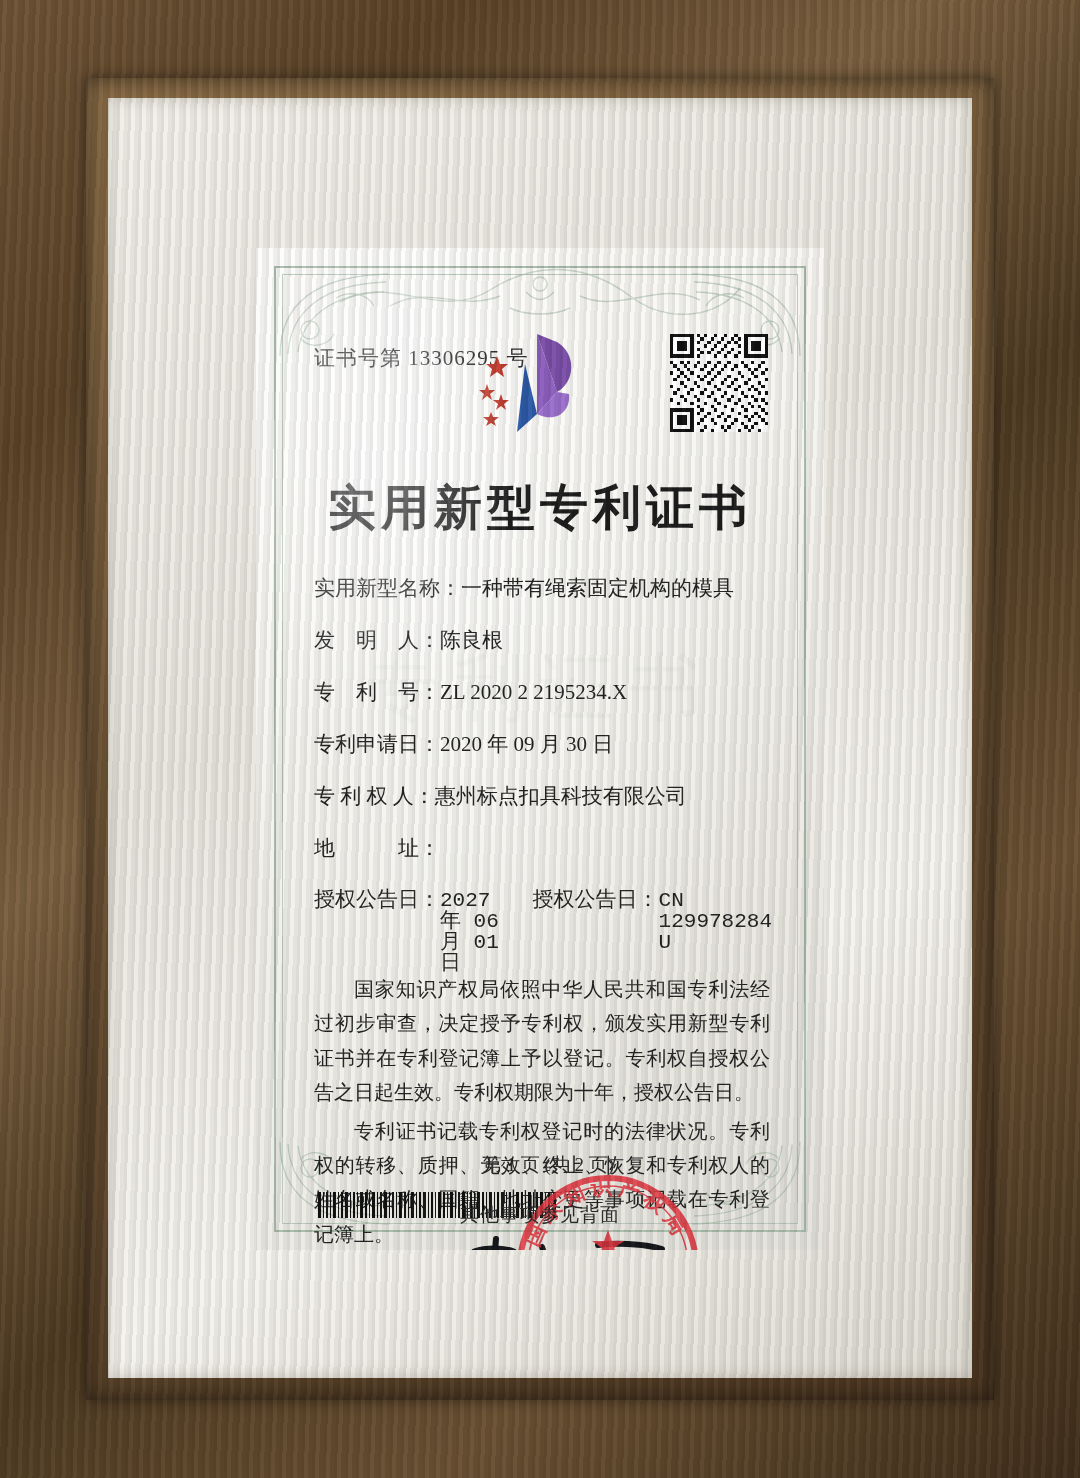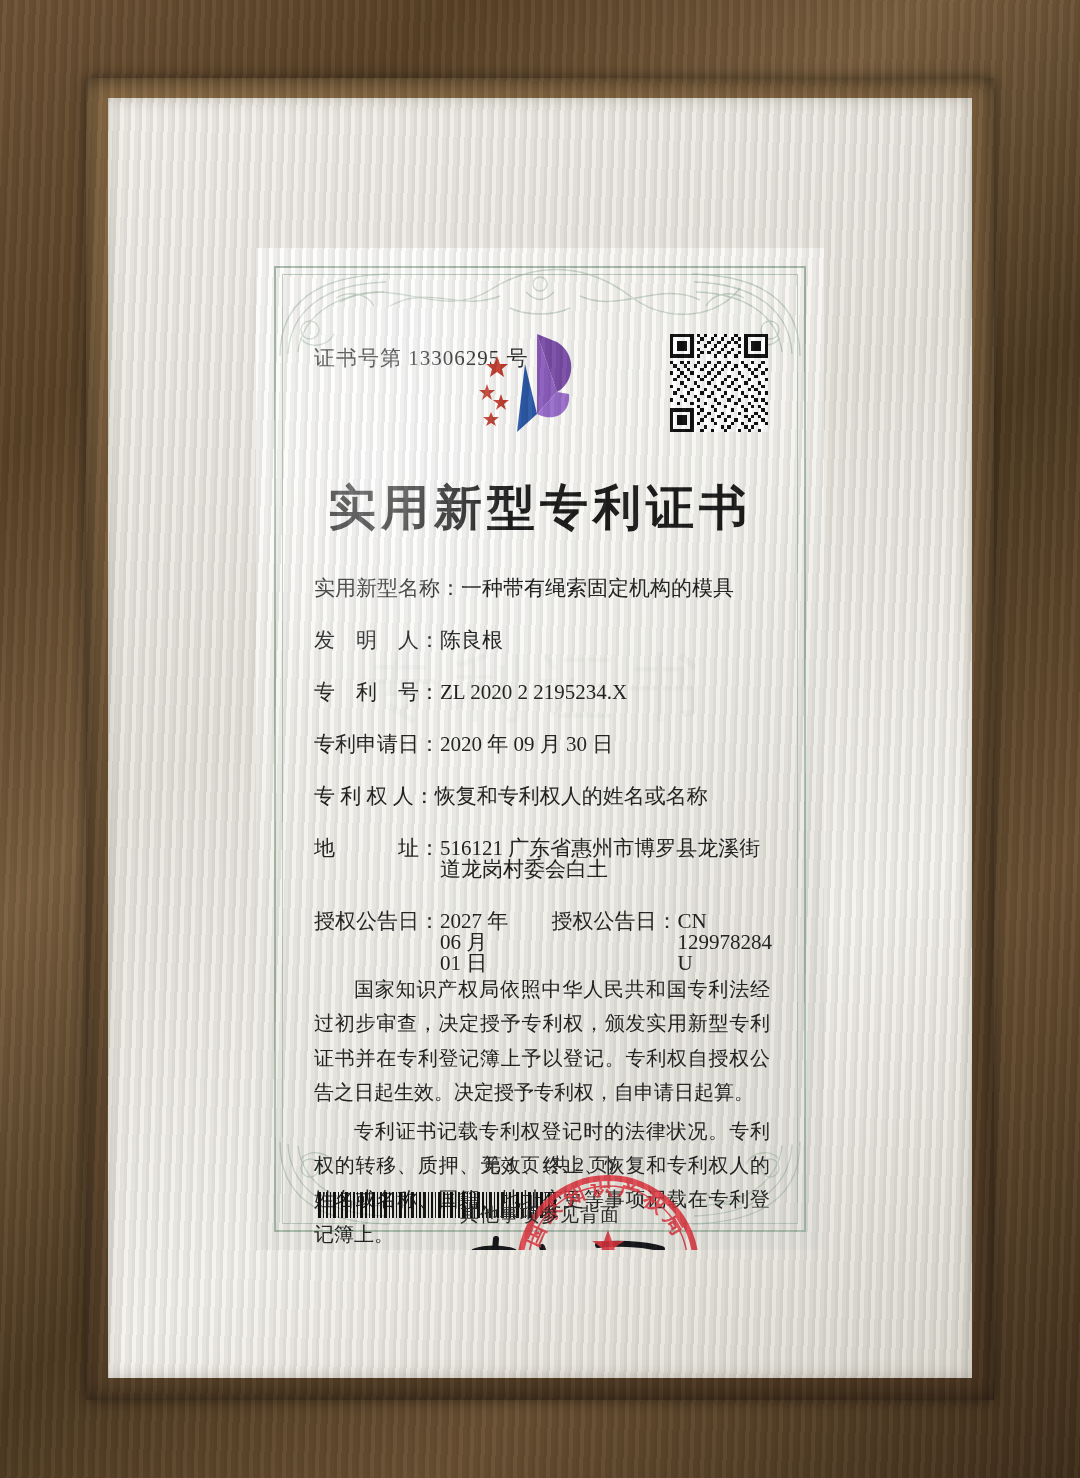--- a/index.html
+++ b/index.html
@@ -80,21 +80,21 @@
     font-family:"DejaVu Serif", serif;
     font-weight:700;font-size:48px;letter-spacing:5px;color:#1d1d1d;
   }
   .fields{
     position:absolute;left:58px;right:52px;top:330px;
     font-size:21px;color:#232323;line-height:1;
   }
   .row{display:flex;align-items:baseline;margin-bottom:31px;}
   .lab{white-space:pre;color:#232323;}
   .val{color:#232323;}
-  .row.two{justify-content:space-between;}
+  .row.two{justify-content:space-between;font-family:Liberation Mono, monospace;}
   .row .sep{display:inline-block;width:96px;}
   .para{
     position:absolute;left:58px;right:54px;top:724px;
     font-size:20px;color:#232323;line-height:1.72;text-align:justify;
   }
   .para p{margin:0 0 4px 0;text-indent:2em;}
 
   .barcode{position:absolute;left:62px;top:944px;height:26px;width:240px;}
   .sig-label{
     position:absolute;left:58px;top:998px;font-size:22px;color:#232323;line-height:1.5;
@@ -437,37 +437,36 @@
         <div class="row">
           <span class="lab">专　利　号：</span>
           <span class="val">ZL 2020 2 2195234.X</span>
         </div>
         <div class="row">
           <span class="lab">专利申请日：</span>
           <span class="val">2020 年 09 月 30 日</span>
         </div>
         <div class="row">
           <span class="lab">专 利 权 人：</span>
-          <span class="val">恢复和专利权人的姓名或名称</span>
+          <span class="val">惠州标点扣具科技有限公司</span>
         </div>
         <div class="row">
           <span class="lab">地　　　址：</span>
-          <span class="val">516121 广东省惠州市博罗县龙溪街道龙岗村委会白土</span>
         </div>
         <div class="row two">
           <span class="lab">授权公告日：</span>
           <span class="val">2027 年 06 月 01 日</span>
           <span class="sep"></span>
           <span class="lab">授权公告日：</span>
           <span class="val">CN 129978284 U</span>
         </div>
       </div>
 
       <div class="para">
-        <p>国家知识产权局依照中华人民共和国专利法经过初步审查，决定授予专利权，颁发实用新型专利证书并在专利登记簿上予以登记。专利权自授权公告之日起生效。决定授予专利权，自申请日起算。</p>
+        <p>国家知识产权局依照中华人民共和国专利法经过初步审查，决定授予专利权，颁发实用新型专利证书并在专利登记簿上予以登记。专利权自授权公告之日起生效。专利权期限为十年，授权公告日。</p>
         <p>专利证书记载专利权登记时的法律状况。专利权的转移、质押、无效、终止、恢复和专利权人的姓名或名称、国籍、地址变更等事项记载在专利登记簿上。</p>
       </div>
 
       <div class="barcode">
         <svg viewBox="0 0 240 26" width="240" height="26" xmlns="http://www.w3.org/2000/svg" shape-rendering="crispEdges">
           <g fill="#111">
             <rect x="0" y="0" width="3" height="26"></rect>
               <rect x="5" y="0" width="1" height="26"></rect>
             <rect x="8" y="0" width="2" height="26"></rect>
               <rect x="12" y="0" width="1" height="26"></rect>

